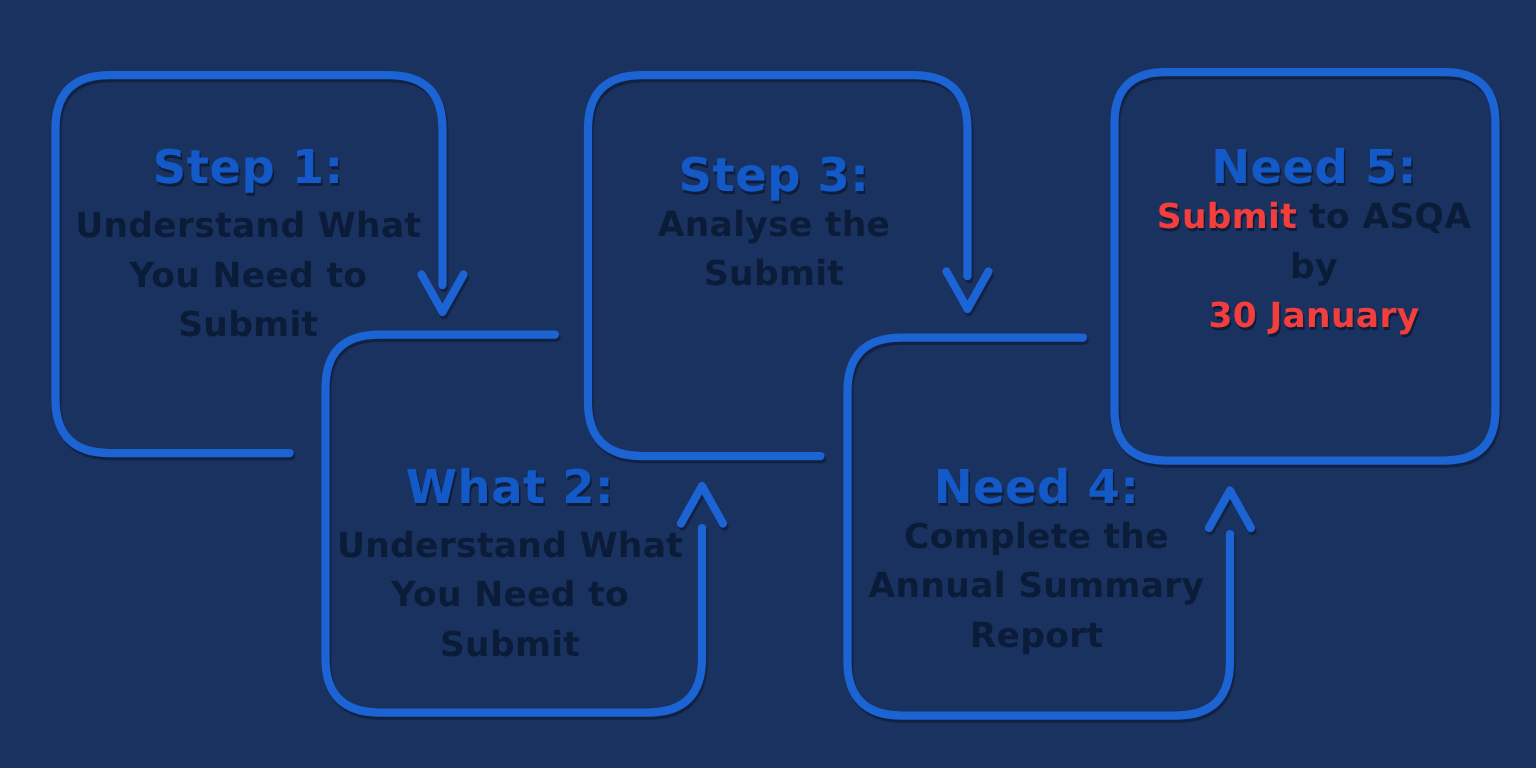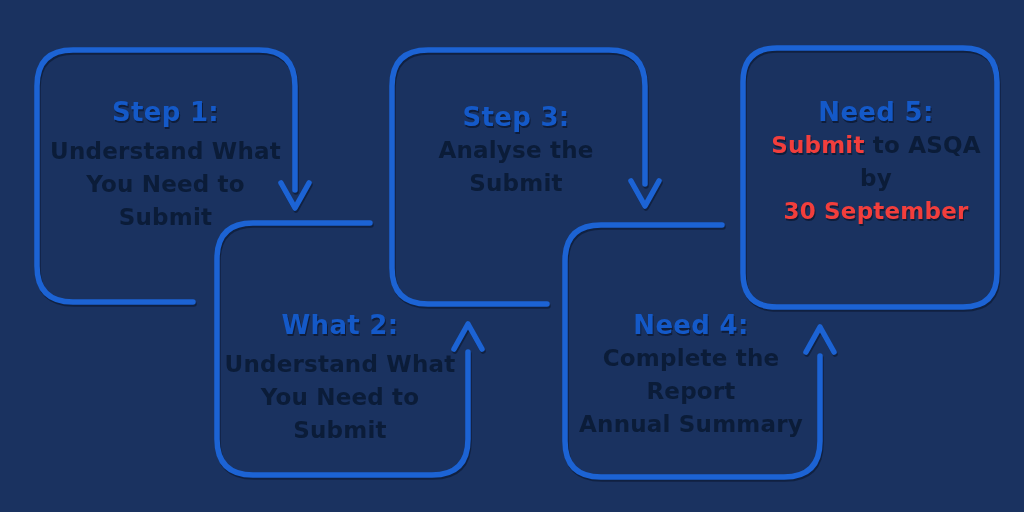--- a/index.html
+++ b/index.html
@@ -16,21 +16,21 @@
     font-family:"DejaVu Sans","Liberation Sans",sans-serif;
     position:relative;
   }
   .canvas{position:absolute;inset:0;width:1024px;height:512px;}
   svg.lines{position:absolute;left:0;top:0;
     filter:drop-shadow(1px 2px 0 rgba(3,8,20,.4));}
   svg.lines path{fill:none;stroke:var(--line-blue);stroke-width:5.5;
     stroke-linecap:round;stroke-linejoin:round;}
   .step{position:absolute;text-align:center;font-weight:700;}
   .step-label{
-    font-size:26px;color:var(--label-blue);letter-spacing:.3px;
+    font-size:31px;color:var(--label-blue);letter-spacing:.3px;
     text-shadow:1px 2px 0 rgba(3,8,20,.5);line-height:34px;
   }
   .step-body{
     font-size:23px;color:var(--body-text);line-height:33px;letter-spacing:.2px;
   }
   .gap-sm .step-body{margin-top:6px;}
   .gap-lg .step-body{margin-top:0;}
   .hl{color:var(--highlight-red);text-shadow:1px 2px 0 rgba(3,8,20,.5);}
   
   .pos1{left:48px;top:95px;width:235px;}
@@ -102,28 +102,28 @@
     <div class="step-body">
       <div>Analyse the</div>
       <div>Submit</div>
     </div>
   </div>
 
   <div class="step pos4 gap-lg">
     <div class="step-label">Need 4:</div>
     <div class="step-body">
       <div>Complete the</div>
+      <div>Annual Summary</div>
       <div>Report</div>
-      <div>Annual Summary</div>
     </div>
   </div>
 
   <div class="step pos5 gap-lg">
     <div class="step-label">Need 5:</div>
     <div class="step-body">
       <div>
         <span class="hl">Submit</span><span> to ASQA by</span>
       </div>
-      <div class="hl">30 September</div>
+      <div class="hl">30 January</div>
     </div>
   </div>
 
 </div>
 
 </body></html>

